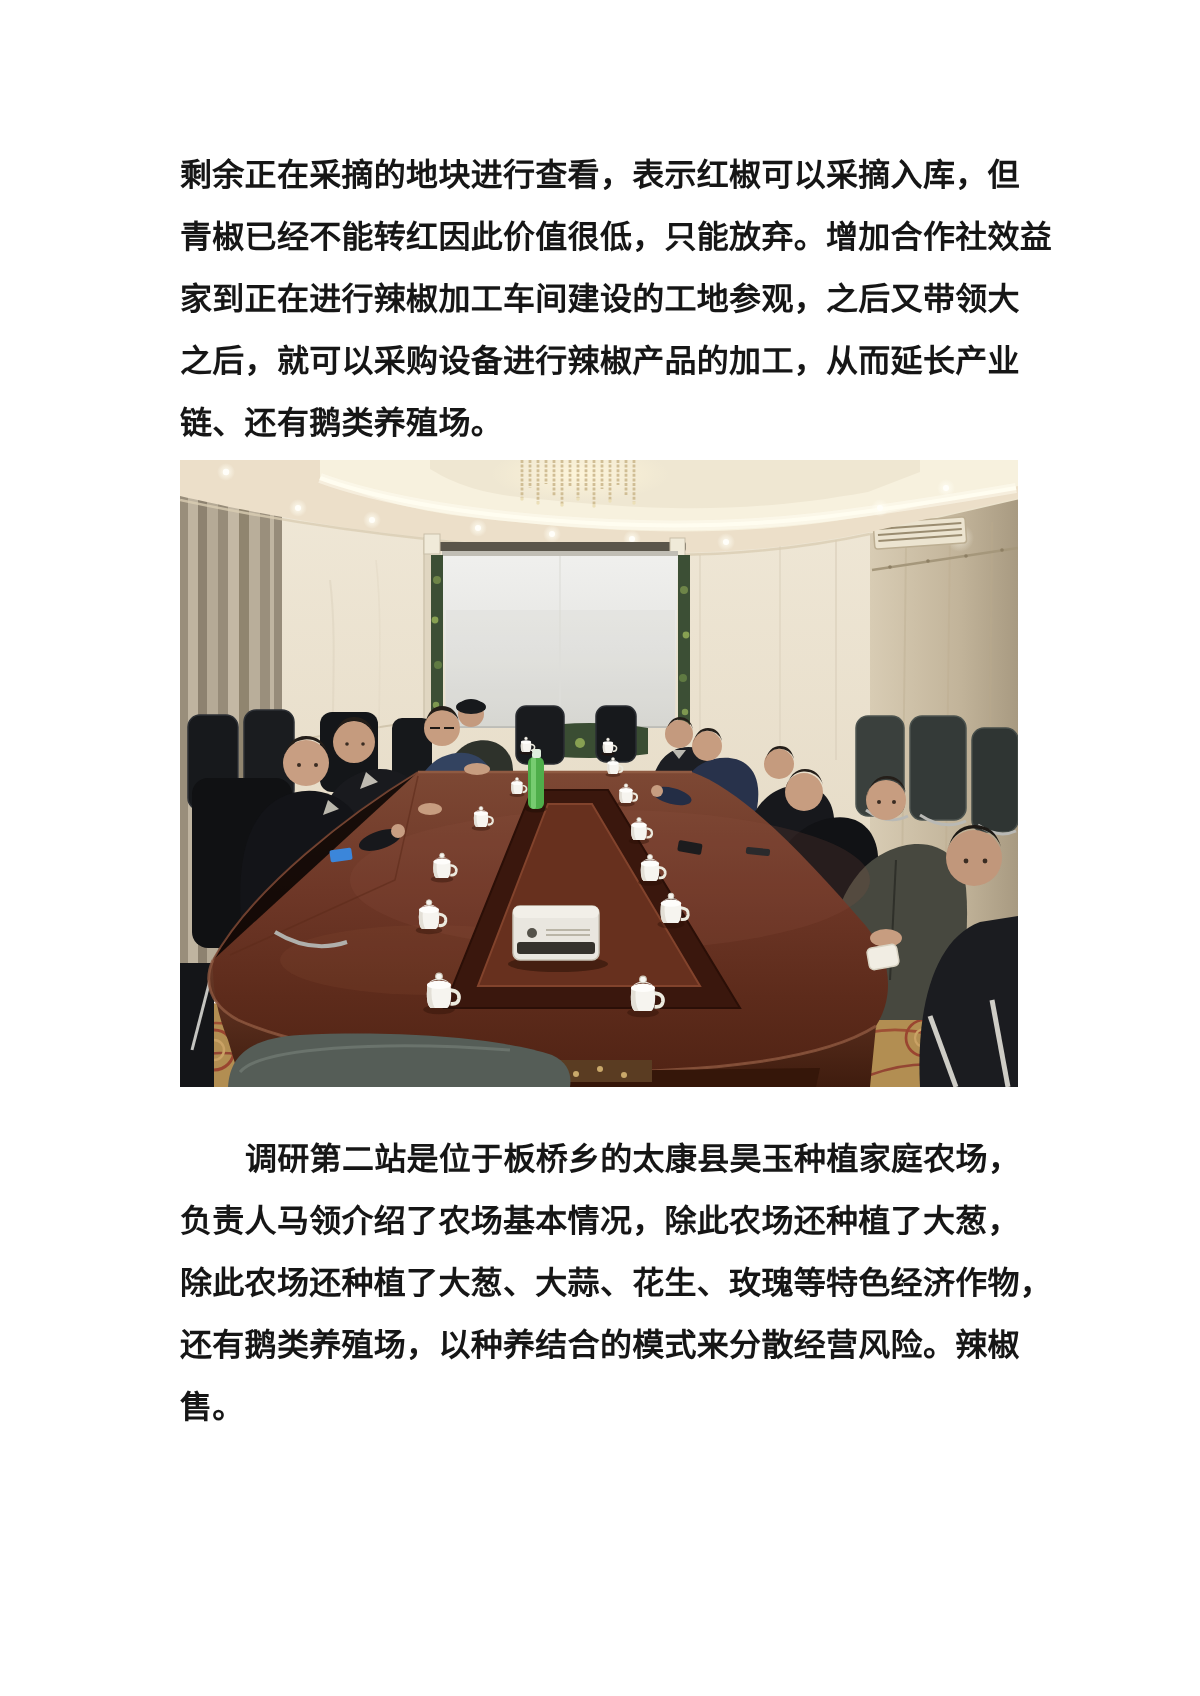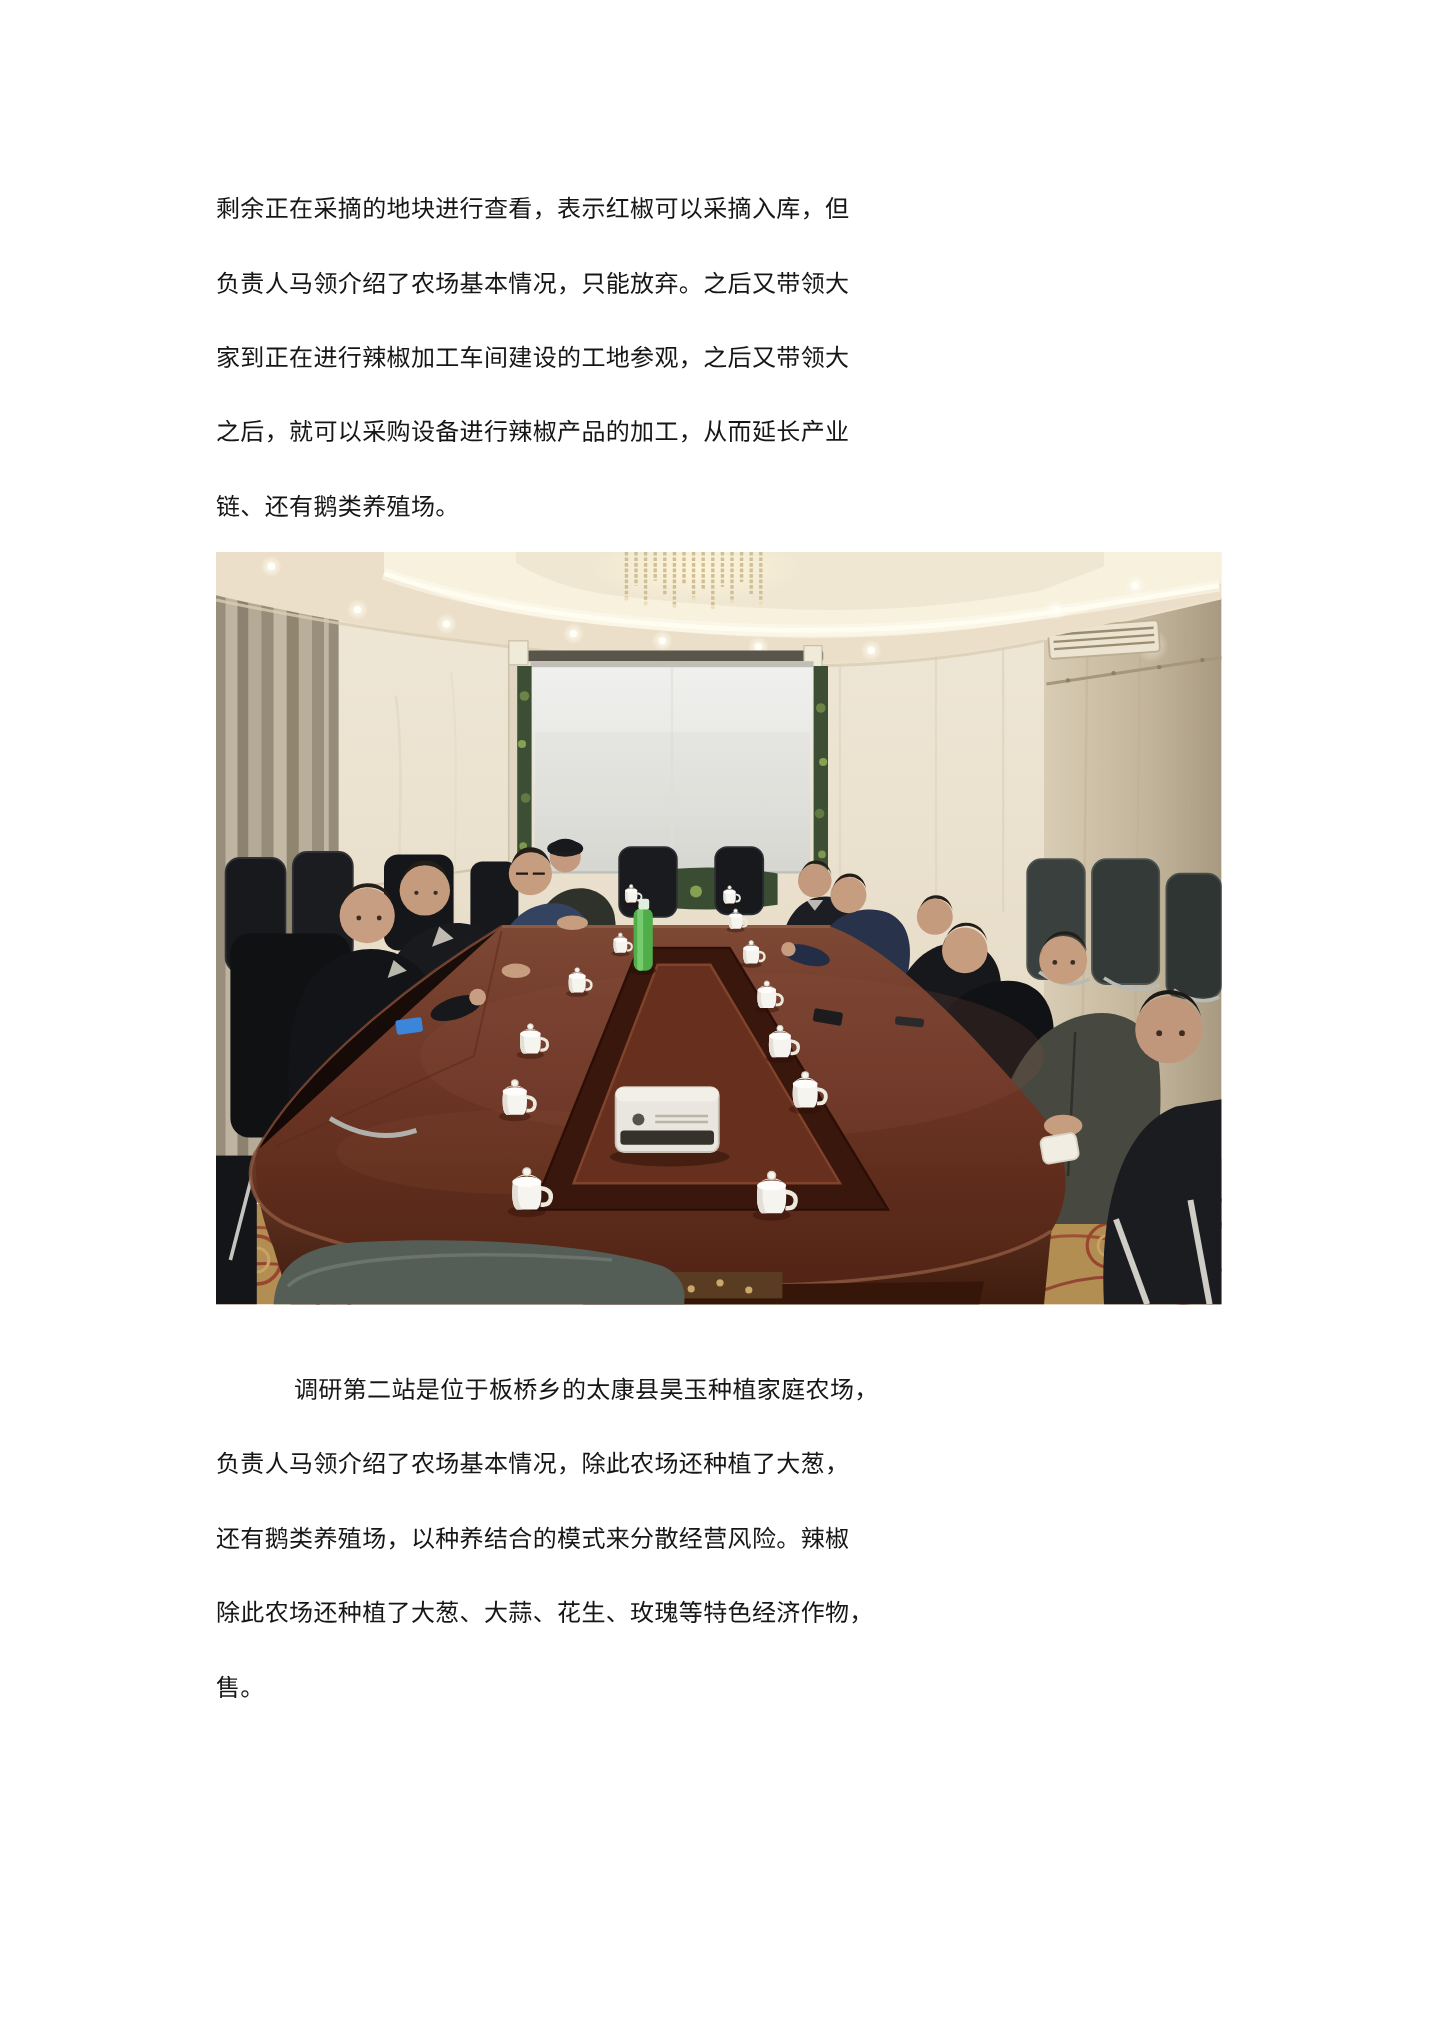--- a/index.html
+++ b/index.html
@@ -3,40 +3,40 @@
 <meta charset="utf-8">
 <style>
   html,body{margin:0;padding:0;}
   body{
     width:1200px;height:1696px;background:#ffffff;position:relative;
     font-family:"Liberation Serif","DejaVu Serif",serif;
   }
   .page{position:absolute;inset:0;background:#ffffff;overflow:hidden;}
   .para{
     position:absolute;left:180px;width:844px;
-    font-size:20px;line-height:62px;letter-spacing:0.3px;
-    color:#161616;font-weight:400;
+    font-size:32px;line-height:62px;letter-spacing:0.3px;
+    color:#161616;font-weight:700;
   }
   .p1{top:144px;}
   .p2{top:1128px;}
   .line{height:62px;white-space:nowrap;}
   .indent{text-indent:65px;}
   figure.photo{
     position:absolute;left:180px;top:460px;width:838px;height:627px;margin:0;padding:0;
   }
   figure.photo svg{display:block;width:838px;height:627px;}
 </style>
 </head>
 <body>
 
 <div class="page">
 
   <div class="para p1">
     <div class="line">剩余正在采摘的地块进行查看，表示红椒可以采摘入库，但</div>
-    <div class="line">负责人马领介绍了农场基本情况，只能放弃。之后又带领大</div>
+    <div class="line">青椒已经不能转红因此价值很低，只能放弃。增加合作社效益</div>
     <div class="line">家到正在进行辣椒加工车间建设的工地参观，之后又带领大</div>
     <div class="line">之后，就可以采购设备进行辣椒产品的加工，从而延长产业</div>
     <div class="line">链、还有鹅类养殖场。</div>
   </div>
 
   <figure class="photo" aria-label="会议室内十余人围坐在深色长条会议桌两侧交流，桌上摆放白色带盖茶杯、绿色饮料瓶和投影仪，正前方墙面悬挂白色投影幕布，两侧为米色大理石墙面，左侧有落地窗帘，天花板装有水晶吊灯与筒灯，地面铺金红色花纹地毯">
     <svg viewBox="0 0 838 627" xmlns="http://www.w3.org/2000/svg">
       <defs>
         <linearGradient id="wallFrontG" x1="0" y1="0" x2="0" y2="1">
           <stop offset="0" stop-color="#efe7d6"></stop>
@@ -400,18 +400,18 @@
         <path d="M95,472 q36,22 72,10" stroke="#b0b0ac" stroke-width="4" fill="none"></path>
         <path d="M48,627 C50,595 70,578 120,575 C220,570 320,578 372,595 C388,602 392,615 390,627 Z" fill="#555d57"></path>
         <path d="M60,612 C80,588 200,580 330,590" stroke="#6a736c" stroke-width="3" fill="none"></path>
       </g>
     </svg>
   </figure>
 
   <div class="para p2">
     <div class="line indent">调研第二站是位于板桥乡的太康县昊玉种植家庭农场，</div>
     <div class="line">负责人马领介绍了农场基本情况，除此农场还种植了大葱，</div>
+    <div class="line">除此农场还种植了大葱、大蒜、花生、玫瑰等特色经济作物，</div>
     <div class="line">还有鹅类养殖场，以种养结合的模式来分散经营风险。辣椒</div>
-    <div class="line">除此农场还种植了大葱、大蒜、花生、玫瑰等特色经济作物，</div>
     <div class="line">售。</div>
   </div>
 
 </div>
 
 </body></html>

